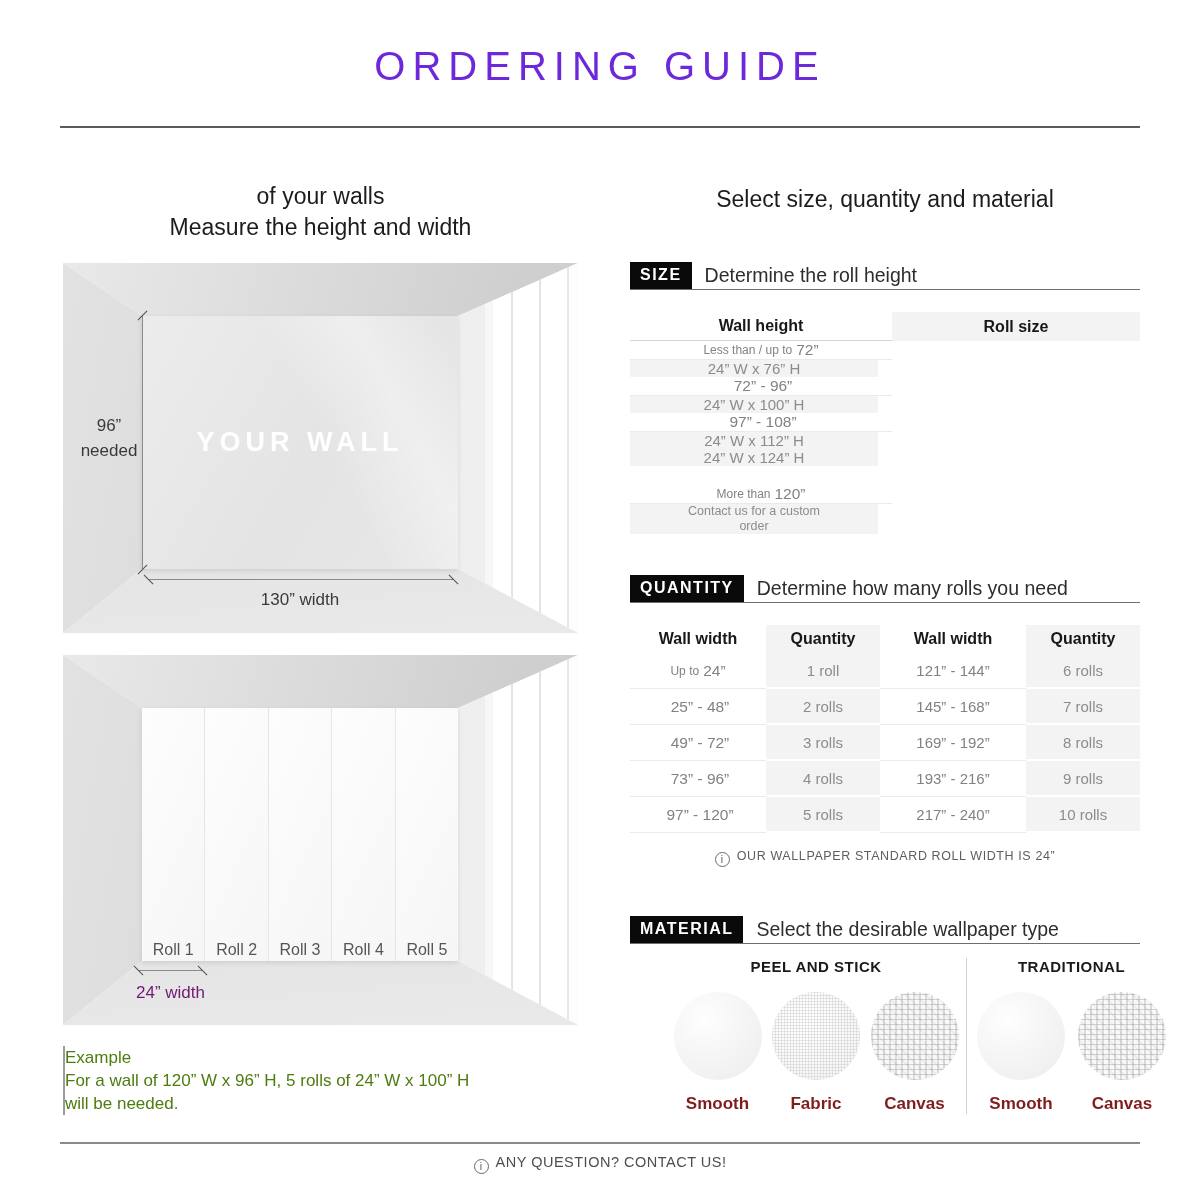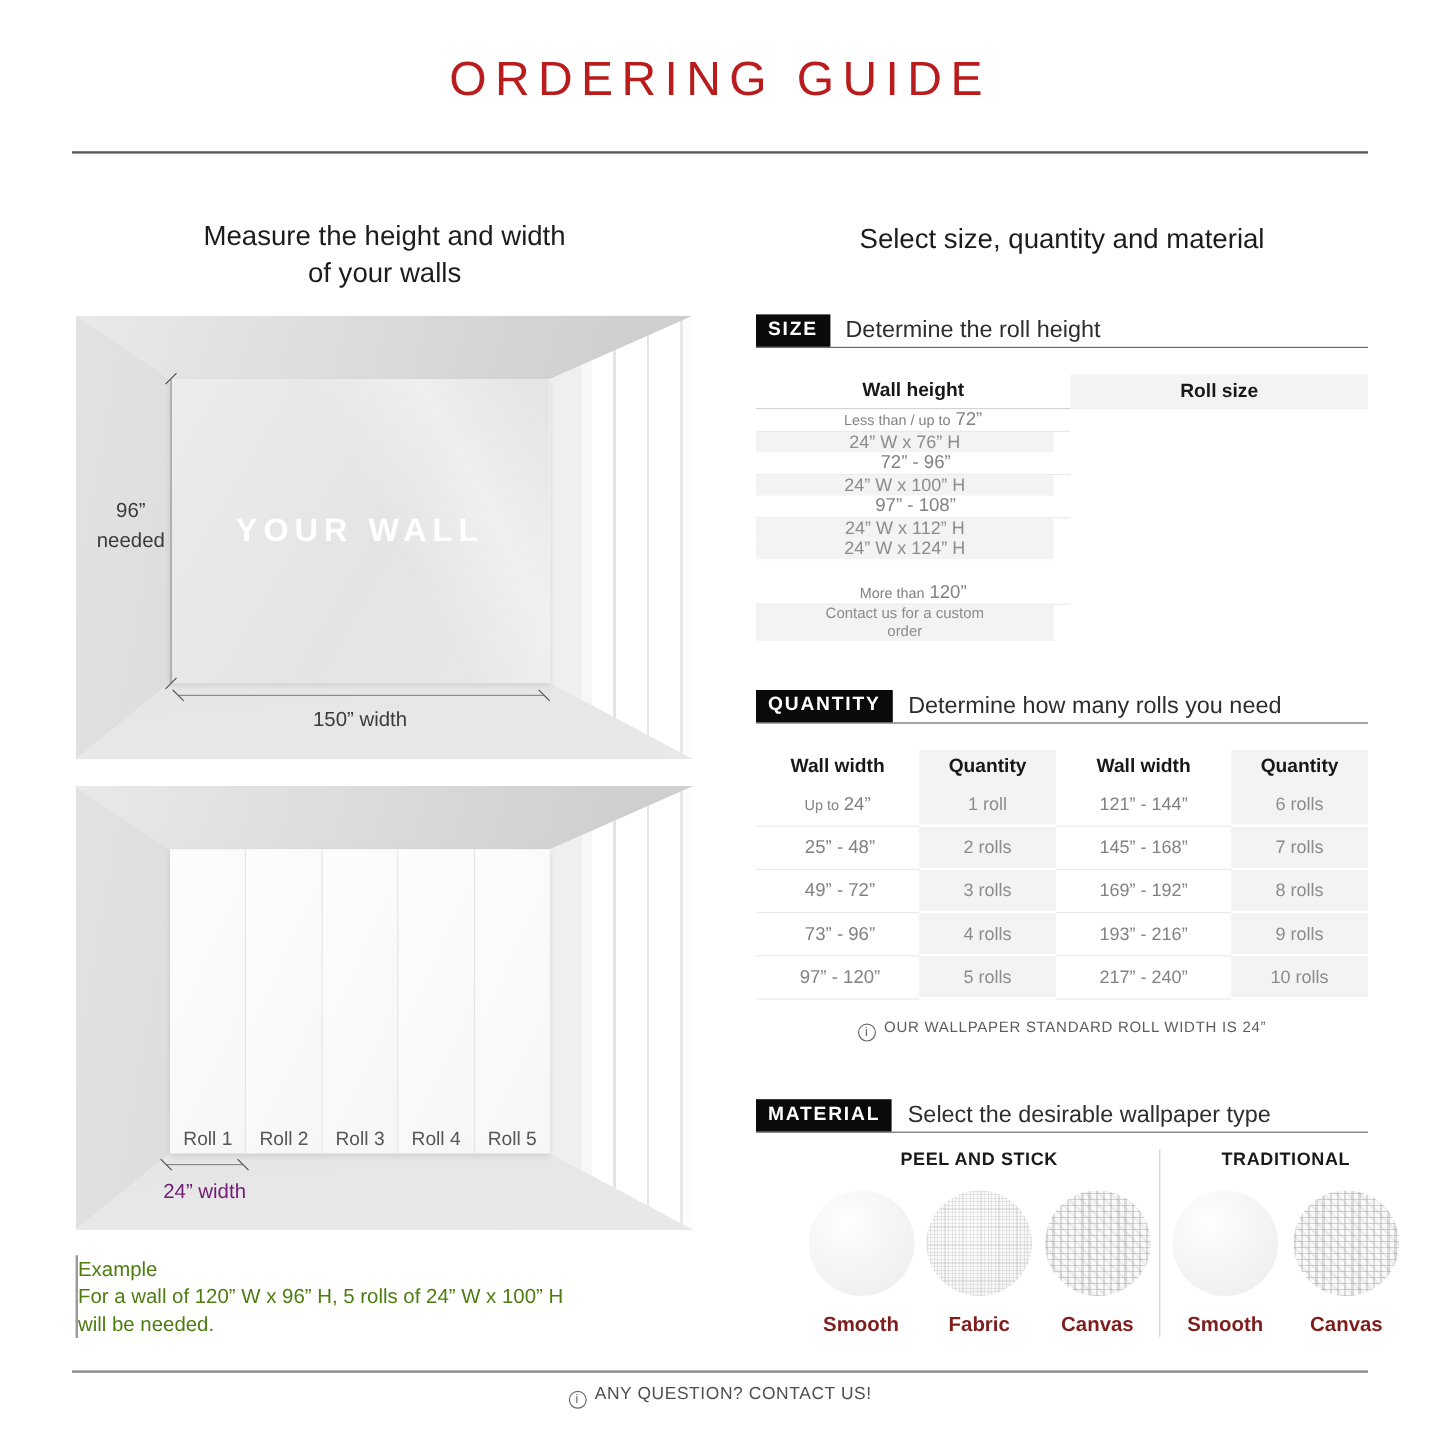--- a/index.html
+++ b/index.html
@@ -2,21 +2,21 @@
 <html><head>
 <meta charset="utf-8">
 <style>
   * { margin:0; padding:0; box-sizing:border-box; }
   html,body { width:1200px; height:1200px; background:#ffffff;
     font-family:"Liberation Sans", sans-serif; color:#1e1e1e; }
   .page { position:relative; width:1200px; height:1200px; overflow:hidden; background:#fff; }
 
   
   .page-title { position:absolute; top:44px; left:0; width:1200px; text-align:center;
-    font-size:40px; font-weight:400; letter-spacing:7px; color:#b91c1c; }
+    font-size:40px; font-weight:400; letter-spacing:7px; color:#6d28d9; }
   .top-rule { position:absolute; top:126px; left:60px; width:1080px; height:2px; background:#5a5a5a; }
 
   
   .left-heading { position:absolute; top:181px; left:63px; width:515px; text-align:center;
     font-size:23px; line-height:31px; color:#1c1c1c; font-weight:500; }
   .right-heading { position:absolute; top:186px; left:630px; width:510px; text-align:center;
     font-size:23px; color:#1c1c1c; font-weight:500; }
 
   
   .room { position:absolute; left:63px; width:515px; height:370px; }
@@ -145,39 +145,39 @@
 </style>
 </head>
 <body>
 
 <div class="page">
 
   <div class="page-title">ORDERING GUIDE</div>
   <div class="top-rule"></div>
 
   <div class="left-heading">
+    <div>of your walls</div>
     <div>Measure the height and width</div>
-    <div>of your walls</div>
   </div>
 
   <div class="room room1">
     <div class="surface ceiling"></div>
     <div class="surface wall-left"></div>
     <div class="surface wall-window"></div>
     <div class="surface floor"></div>
     <div class="wall-back">
       <div class="your-wall">YOUR WALL</div>
     </div>
     <div class="dim-v"></div>
     <div class="height-label">
       <div>96”</div>
       <div>needed</div>
     </div>
     <div class="dim-h"></div>
-    <div class="width-label">150” width</div>
+    <div class="width-label">130” width</div>
   </div>
 
   <div class="room room2">
     <div class="surface ceiling"></div>
     <div class="surface wall-left"></div>
     <div class="surface wall-window"></div>
     <div class="surface floor"></div>
     <div class="wall-back">
       <div class="roll-panel">
         <span class="roll-label">Roll 1</span>

